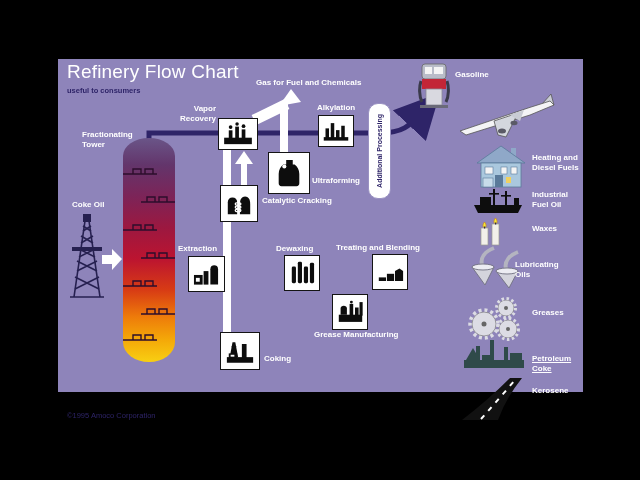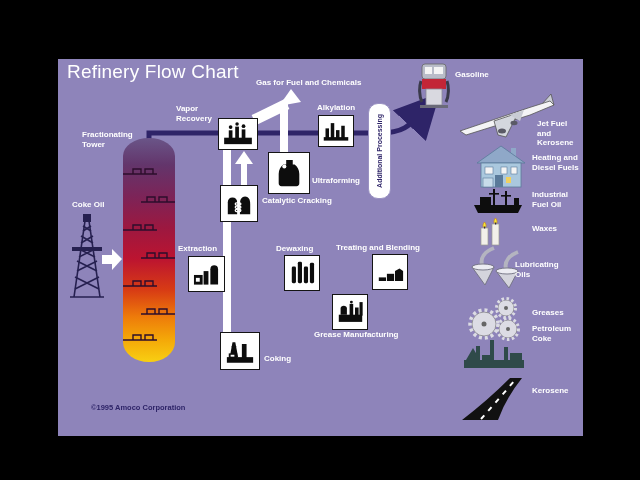--- a/index.html
+++ b/index.html
@@ -1,27 +1,27 @@
 <!DOCTYPE html>
 <html><head>
 <meta charset="utf-8">
 <style>
   html,body{margin:0;padding:0;}
   body{width:640px;height:480px;background:#000;overflow:hidden;
        font-family:"Liberation Sans",sans-serif;}
   #frame{position:relative;width:640px;height:480px;background:#000;}
-  #canvas{position:absolute;left:58px;top:59px;width:525px;height:377px;background:#8e84ba;}
+  #canvas{position:absolute;left:58px;top:59px;width:525px;height:333px;background:#8e84ba;}
 
   .abs{position:absolute;}
   svg{display:block;}
 
   
   .title{position:absolute;left:9px;top:2px;font-size:19px;font-weight:400;color:#fff;letter-spacing:.2px;}
   .subtitle{position:absolute;left:9px;top:27px;width:195px;font-size:7.5px;line-height:9.5px;font-weight:bold;color:#2e2468;}
-  .copyright{position:absolute;left:9px;top:344px;font-size:7.5px;font-weight:bold;color:#2e2468;margin-left:24px;}
+  .copyright{position:absolute;left:9px;top:352px;font-size:7.5px;font-weight:normal;color:#2e2468;}
   .wl{position:absolute;font-size:8px;line-height:9.5px;font-weight:bold;color:#fff;z-index:6;}
   .nw{white-space:nowrap;}
 
   
   #dark-lines{position:absolute;left:0;top:0;z-index:1;}
   #white-lines{position:absolute;left:0;top:0;z-index:2;}
 
   
   .pbox{position:absolute;background:#fff;border:1px solid #141414;z-index:3;
         display:flex;align-items:center;justify-content:center;}
@@ -70,20 +70,21 @@
     <polygon points="186,92 177,105 195,105" fill="#fff"></polygon>
 
     <rect x="165" y="161" width="8" height="113" fill="#fff"></rect>
 
     <rect x="44" y="196" width="11" height="9" fill="#fff"></rect>
     <polygon points="64,200 54,190 54,211" fill="#fff"></polygon>
   </svg>
 
   <div class="title">Refinery Flow Chart</div>
   <div class="subtitle">
+    <div>useful to consumers</div>
   </div>
   <div class="copyright">©1995 Amoco Corporation</div>
 
   <div id="tower">
     <svg width="52" height="224" viewBox="0 0 52 224">
       <g stroke="#2d0e2c" stroke-width="1.4" fill="none">
         <path d="M0,36 H34 M10,36 v-5 h8 v5 M22,36 v-5 h8 v5"></path>
         <path d="M18,64 H52 M24,64 v-5 h8 v5 M36,64 v-5 h8 v5"></path>
         <path d="M0,92 H34 M10,92 v-5 h8 v5 M22,92 v-5 h8 v5"></path>
         <path d="M18,120 H52 M24,120 v-5 h8 v5 M36,120 v-5 h8 v5"></path>
@@ -103,21 +104,21 @@
       <path d="M9,60 L29,50 M29,60 L9,50"></path>
       <path d="M11,46 L27,38 M27,46 L11,38"></path>
       <path d="M13,32 L25,25 M25,32 L13,25"></path>
       <path d="M15,20 L23,15 M23,20 L15,15"></path>
       <path d="M2,86 H36"></path>
     </g>
     <rect x="15" y="3" width="8" height="8" fill="#262050"></rect>
     <rect x="4" y="36" width="30" height="4" fill="#262050"></rect>
   </svg>
 
-  <div class="wl" style="left:118px;top:45px;width:40px;">Vapor Recovery</div>
+  <div class="wl" style="left:118px;top:45px;width:40px;text-align:right;">Vapor Recovery</div>
   <div class="pbox" style="left:160px;top:59px;width:38px;height:30px;">
     <svg width="32" height="24" viewBox="0 0 34 26" fill="#0d0d0d">
       <rect x="2" y="17" width="30" height="7"></rect>
       <rect x="7" y="9" width="4" height="10"></rect>
       <rect x="14" y="5" width="4" height="14"></rect>
       <rect x="21" y="8" width="4" height="11"></rect>
       <circle cx="9" cy="5.5" r="2"></circle>
           <circle cx="16" cy="2.2" r="1.9"></circle>
           <circle cx="23" cy="4.5" r="2"></circle>
     </svg>
@@ -231,21 +232,20 @@
   <div class="wl nw" style="left:397px;top:11px;">Gasoline</div>
 
   <svg class="product-icon" style="left:400px;top:34px;" width="100" height="50" viewBox="0 0 100 50">
     <polygon points="84,11 93,1 96,12" fill="#c9ccd4" stroke="#555" stroke-width="0.8"></polygon>
     <polygon points="2,38 70,15 92,8 96,12 72,22 8,42" fill="#f4f4f6" stroke="#555" stroke-width="0.8"></polygon>
     <polygon points="36,28 60,20 48,44 40,42" fill="#d4d7de" stroke="#555" stroke-width="0.8"></polygon>
     <polygon points="52,22 66,17 62,28" fill="#c9ccd4"></polygon>
     <ellipse cx="44" cy="38" rx="4" ry="2.5" fill="#5a5a66"></ellipse>
     <ellipse cx="56" cy="30" rx="3.5" ry="2.2" fill="#5a5a66"></ellipse>
   </svg>
-  <div class="wl" style="left:479px;top:60px;width:46px;">Jet Fuel and Kerosene</div>
 
   <svg class="product-icon" style="left:417px;top:83px;" width="52" height="48" viewBox="0 0 52 48">
     <rect x="36" y="6" width="5" height="11" fill="#8fa8c8"></rect>
     <polygon points="2,21 26,4 50,21" fill="#8fa8c8" stroke="#5a7a9a" stroke-width="0.8"></polygon>
     <rect x="6" y="21" width="40" height="24" fill="#aac8de" stroke="#5a7a9a" stroke-width="0.8"></rect>
     <rect x="10" y="25" width="8" height="7" fill="#f4f4f4" stroke="#5a7a9a" stroke-width="0.6"></rect>
     <rect x="26" y="25" width="6" height="7" fill="#f4f4f4" stroke="#5a7a9a" stroke-width="0.6"></rect>
     <rect x="36" y="25" width="6" height="7" fill="#f4f4f4" stroke="#5a7a9a" stroke-width="0.6"></rect>
     <rect x="20" y="33" width="8" height="12" fill="#5a7a9a"></rect>
     <rect x="31" y="35" width="5" height="6" fill="#f0d060"></rect>
@@ -299,21 +299,21 @@
 
   <svg class="product-icon" style="left:404px;top:279px;" width="64" height="32" viewBox="0 0 64 32" fill="#2f4a4a">
     <rect x="2" y="22" width="60" height="8"></rect>
     <polygon points="4,22 11,10 18,22"></polygon>
     <rect x="14" y="8" width="4" height="15"></rect>
     <rect x="28" y="2" width="4" height="21"></rect>
     <rect x="42" y="9" width="4" height="14"></rect>
     <rect x="48" y="15" width="12" height="8"></rect>
     <rect x="20" y="17" width="10" height="6"></rect>
   </svg>
-  <div class="wl" style="left:474px;top:265px;width:48px;">Petroleum Coke</div>
+  <div class="wl" style="left:474px;top:295px;width:48px;text-decoration:underline;">Petroleum Coke</div>
 
   <svg class="product-icon" style="left:402px;top:317px;" width="72" height="44" viewBox="0 0 72 44">
     <path d="M2,44 Q28,24 50,2 L62,2 Q46,22 38,44 Z" fill="#111"></path>
     <path d="M21,43 Q38,24 55,4" stroke="#fff" stroke-width="2" stroke-dasharray="5 6" fill="none"></path>
   </svg>
   <div class="wl nw" style="left:474px;top:327px;">Kerosene</div>
 
 </div>
 </div>
 

